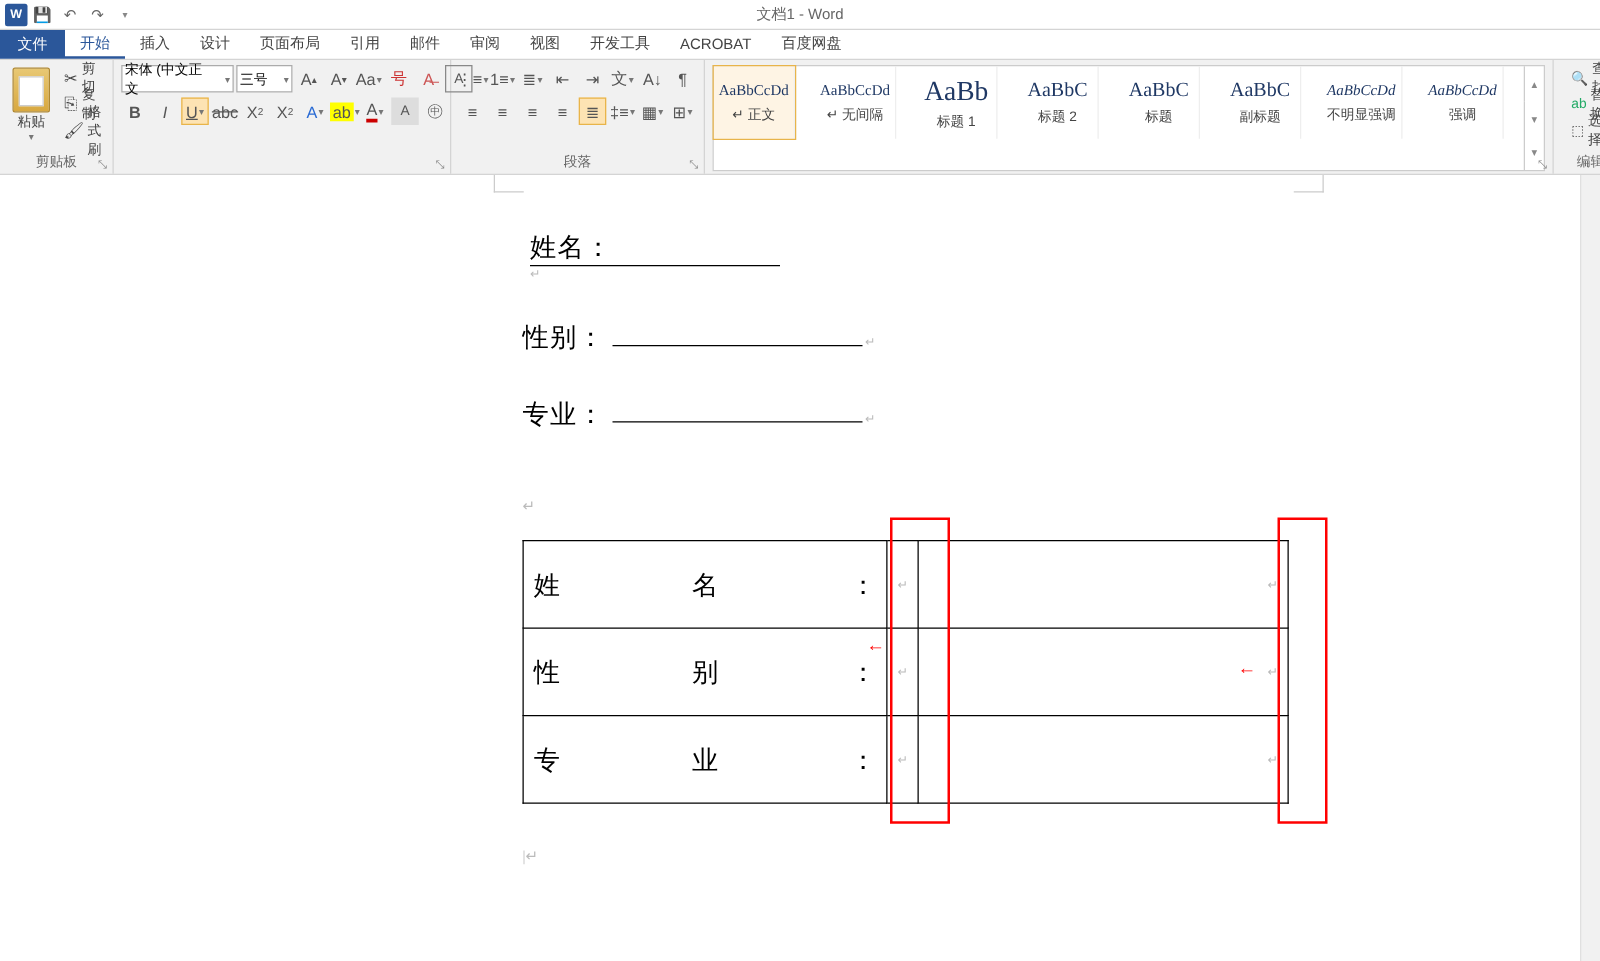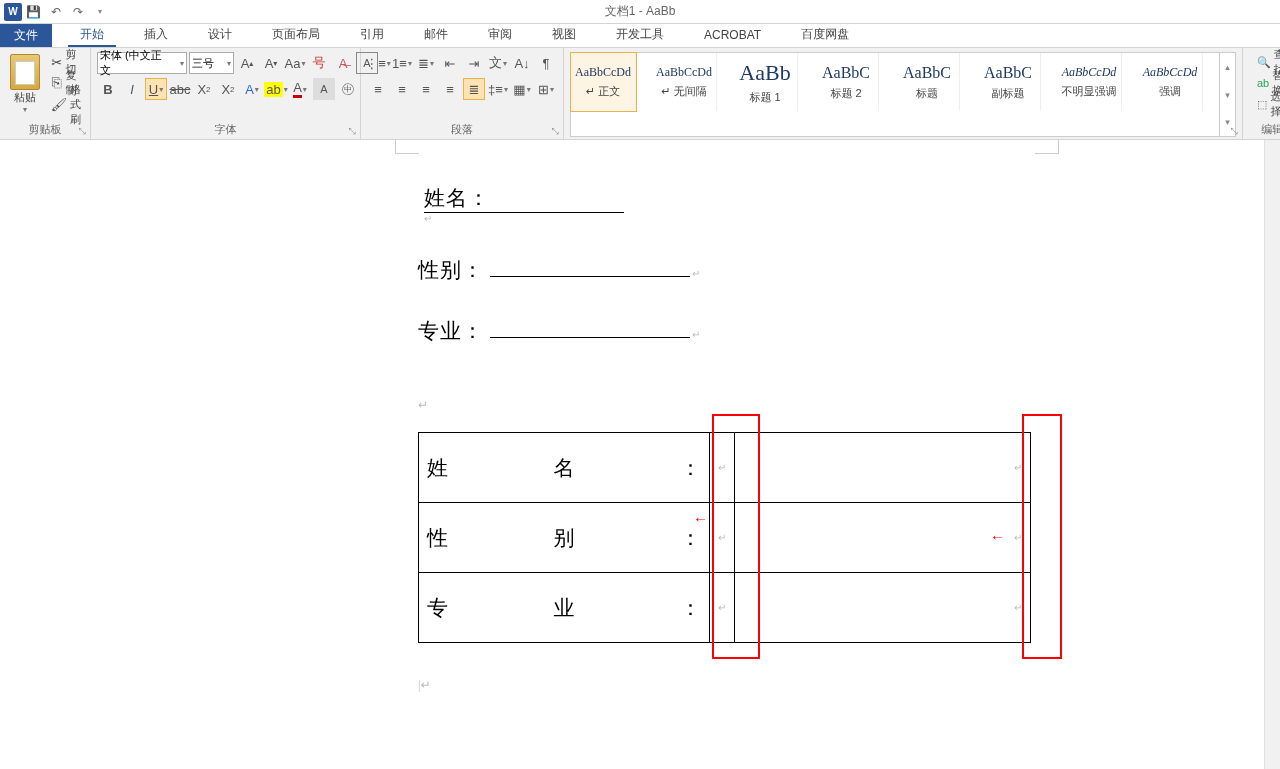--- a/index.html
+++ b/index.html
@@ -6,21 +6,21 @@
 body { font-family: "Microsoft YaHei", SimSun, sans-serif; font-size: 12px; background: #fff; overflow: hidden; width: 1280px; height: 769px; }
 
 .titlebar { height: 24px; background: #fff; display: flex; align-items: center; border-bottom: 1px solid #d4d4d4; position: relative; }
 .qat { display: flex; align-items: center; gap: 2px; padding-left: 4px; }
 .word-icon { width: 18px; height: 18px; background: #2b579a; color: #fff; display: flex; align-items: center; justify-content: center; font-size: 10px; font-weight: bold; border-radius: 2px; }
 .qat-btn { width: 20px; height: 20px; display: flex; align-items: center; justify-content: center; color: #666; cursor: pointer; }
 .title-text { position: absolute; left: 50%; transform: translateX(-50%); color: #666; font-size: 12px; }
 
 .ribbon-tabs { height: 24px; background: #fff; display: flex; align-items: stretch; border-bottom: 1px solid #d4d4d4; }
 .tab-file { background: #2b579a; color: #fff; padding: 0 14px; display: flex; align-items: center; cursor: pointer; }
-.tab { padding: 0 12px; display: flex; align-items: center; color: #444; cursor: pointer; border-bottom: 2px solid transparent; margin-left: 16px; }
+.tab { padding: 0 12px; display: flex; align-items: center; color: #444; cursor: pointer; border-bottom: 2px solid transparent; }
 .tab.active { color: #2b579a; border-bottom: 2px solid #2b579a; }
 
 .ribbon { height: 92px; background: #f1f1f1; border-bottom: 1px solid #d4d4d4; display: flex; }
 .group { border-right: 1px solid #d4d4d4; padding: 4px 6px 2px 6px; display: flex; flex-direction: column; justify-content: space-between; position: relative; }
 .group-content { flex: 1; display: flex; align-items: flex-start; gap: 4px; }
 .group-label { text-align: center; font-size: 11px; color: #666; padding-top: 2px; position: relative; }
 .group-dialog { position: absolute; right: 2px; bottom: 2px; width: 12px; height: 12px; font-size: 9px; color: #888; cursor: pointer; display:flex; align-items:center; justify-content:center; }
 
 .big-btn { display: flex; flex-direction: column; align-items: center; justify-content: center; padding: 2px 4px; cursor: pointer; font-size:11px; color:#444; }
 .paste-icon { width:30px; height:36px; background:linear-gradient(#e8c874,#d8a840); border:1px solid #b08830; border-radius:2px; position:relative;}
@@ -83,21 +83,21 @@
         <span>💾</span>
       </div>
     <div class="qat-btn">
         <span>↶</span>
       </div>
     <div class="qat-btn">
         <span>↷</span>
       </div>
     <div class="qat-btn" style="font-size:8px;color:#888;">▾</div>
   </div>
-  <div class="title-text">文档1 - AaBb</div>
+  <div class="title-text">文档1 - Word</div>
 </div>
 
 <div class="ribbon-tabs">
   <div class="tab-file">文件</div>
   <div class="tab active">开始</div>
   <div class="tab">插入</div>
   <div class="tab">设计</div>
   <div class="tab">页面布局</div>
   <div class="tab">引用</div>
   <div class="tab">邮件</div>
@@ -175,21 +175,20 @@
               <span style="background:#ffff00;padding:0 2px;">ab</span>
             </div>
           <div class="icon-btn dd">
               <span style="border-bottom:3px solid #c00;">A</span>
             </div>
           <div class="icon-btn" style="background:#ddd;font-size:11px;">A</div>
           <div class="icon-btn">㊥</div>
         </div>
       </div>
     </div>
-    <div class="group-label">字体</div>
     <div class="group-dialog">⤡</div>
   </div>
 
   <div class="group" style="width:230px;">
     <div class="group-content">
       <div class="para-rows">
         <div class="para-row1">
           <div class="icon-btn dd">⋮≡</div>
           <div class="icon-btn dd">1≡</div>
           <div class="icon-btn dd">≣</div>

